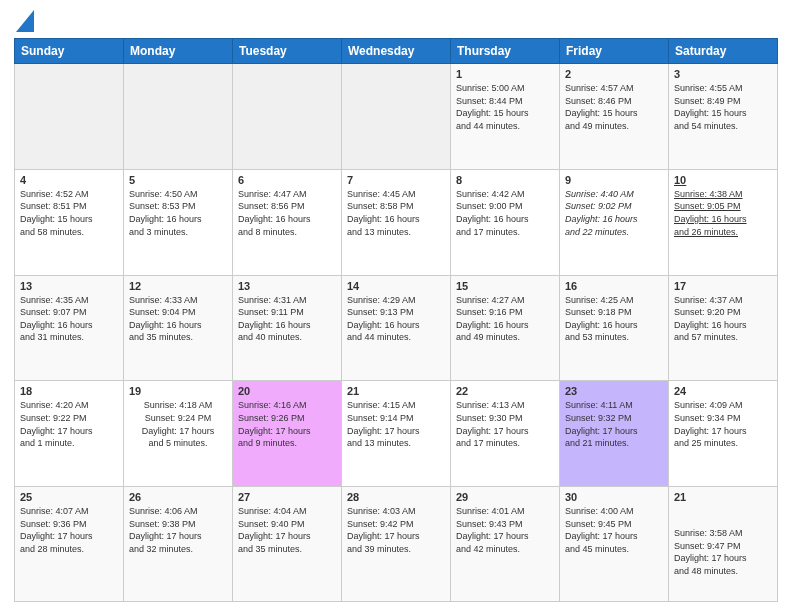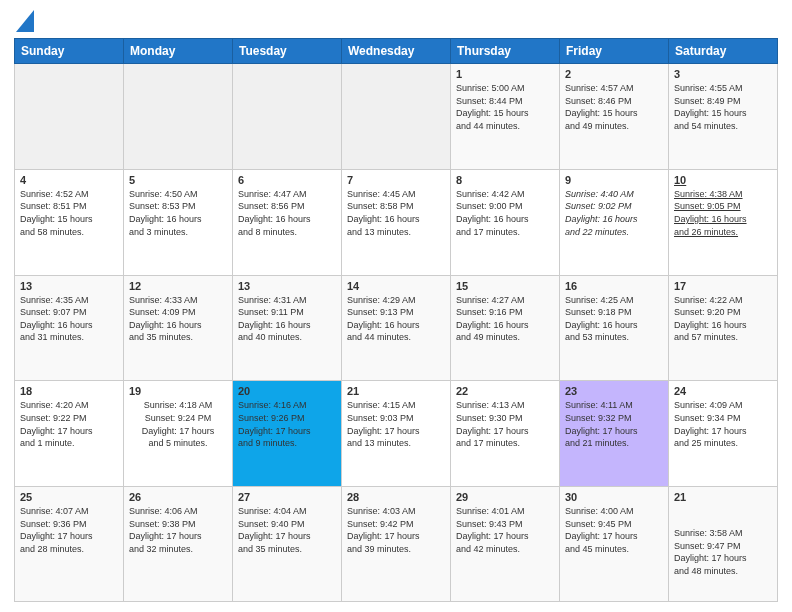--- a/index.html
+++ b/index.html
@@ -226,21 +226,21 @@
           <td style="background: rgb(249, 249, 249);">
             <span class="day-number">13</span>
             <div class="day-info" style="white-space: pre-line;">Sunrise: 4:35 AM
 Sunset: 9:07 PM
 Daylight: 16 hours
 and 31 minutes.</div>
           </td>
           <td style="background: rgb(249, 249, 249);">
             <span class="day-number">12</span>
             <div class="day-info" style="white-space: pre-line;">Sunrise: 4:33 AM
-Sunset: 4:09 PM
+Sunset: 9:04 PM
 Daylight: 16 hours
 and 35 minutes.</div>
           </td>
           <td style="background: rgb(249, 249, 249);">
             <span class="day-number">13</span>
             <div class="day-info" style="white-space: pre-line;">Sunrise: 4:31 AM
 Sunset: 9:11 PM
 Daylight: 16 hours
 and 40 minutes.</div>
           </td>
@@ -260,52 +260,52 @@
           </td>
           <td style="background: rgb(249, 249, 249);">
             <span class="day-number">16</span>
             <div class="day-info" style="white-space: pre-line;">Sunrise: 4:25 AM
 Sunset: 9:18 PM
 Daylight: 16 hours
 and 53 minutes.</div>
           </td>
           <td style="background: rgb(249, 249, 249);">
             <span class="day-number">17</span>
-            <div class="day-info" style="white-space: pre-line;">Sunrise: 4:22 AM
+            <div class="day-info" style="white-space: pre-line;">Sunrise: 4:37 AM
 Sunset: 9:20 PM
 Daylight: 16 hours
 and 57 minutes.</div>
           </td>
         </tr>
         <tr>
           <td style="background: rgb(255, 255, 255);">
             <span class="day-number">18</span>
             <div class="day-info" style="white-space: pre-line;">Sunrise: 4:20 AM
 Sunset: 9:22 PM
 Daylight: 17 hours
 and 1 minute.</div>
           </td>
           <td style="background: rgb(255, 255, 255);">
             <span class="day-number">19</span>
             <div class="day-info" style="white-space: pre-line; text-align: center;">Sunrise: 4:18 AM
 Sunset: 9:24 PM
 Daylight: 17 hours
 and 5 minutes.</div>
           </td>
-          <td style="background: #0ea5e9;">
+          <td style="background: #f0abfc;">
             <span class="day-number">20</span>
             <div class="day-info" style="white-space: pre-line;">Sunrise: 4:16 AM
 Sunset: 9:26 PM
 Daylight: 17 hours
 and 9 minutes.</div>
           </td>
           <td style="background: rgb(255, 255, 255);">
             <span class="day-number">21</span>
             <div class="day-info" style="white-space: pre-line;">Sunrise: 4:15 AM
-Sunset: 9:03 PM
+Sunset: 9:14 PM
 Daylight: 17 hours
 and 13 minutes.</div>
           </td>
           <td style="background: rgb(255, 255, 255);">
             <span class="day-number">22</span>
             <div class="day-info" style="white-space: pre-line;">Sunrise: 4:13 AM
 Sunset: 9:30 PM
 Daylight: 17 hours
 and 17 minutes.</div>
           </td>

